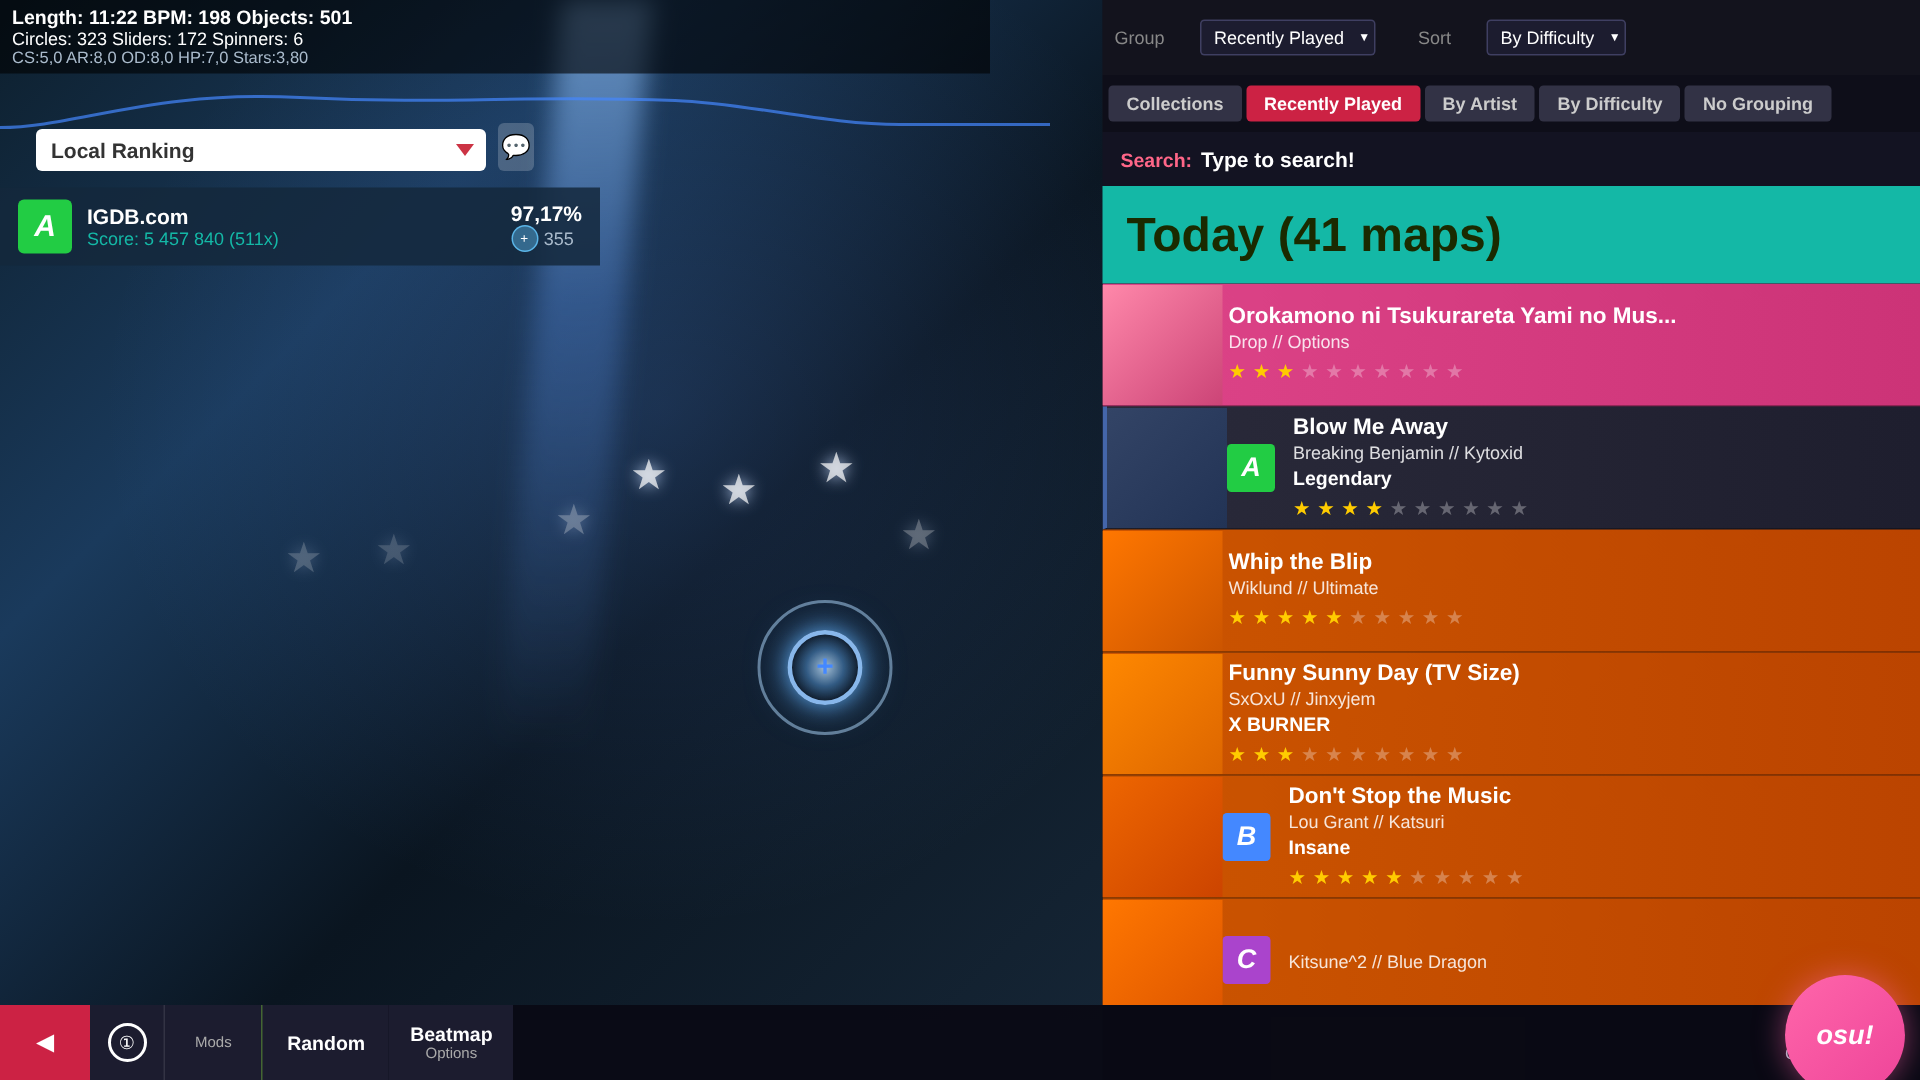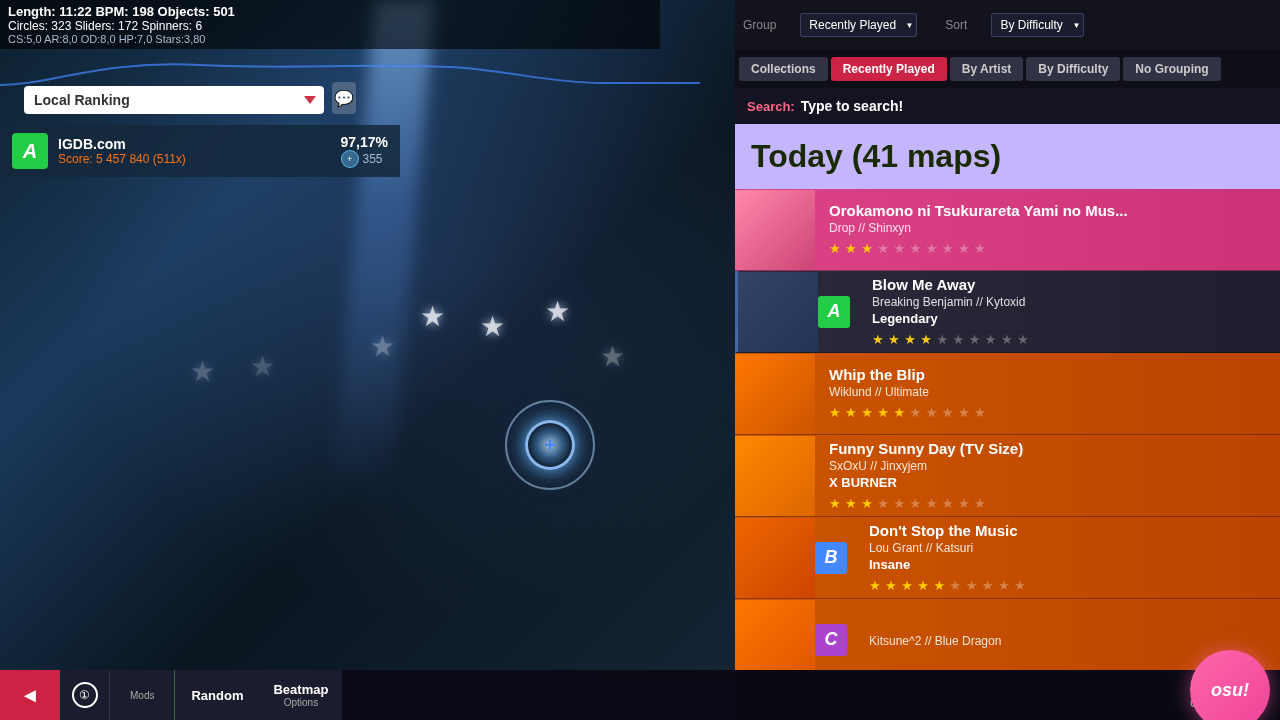--- a/index.html
+++ b/index.html
@@ -195,21 +195,21 @@
       flex: 1;
     }
 
     .score-name {
       color: white;
       font-size: 14px;
       font-weight: bold;
     }
 
     .score-value {
-      color: #f97316;
+      color: #14b8a6;
       font-size: 12px;
     }
 
     .score-percent {
       color: white;
       font-size: 14px;
       font-weight: bold;
     }
 
     .score-pp {
@@ -329,21 +329,21 @@
       font-weight: bold;
     }
 
     
     #today-header {
       position: absolute;
       top: 124px;
       right: 0;
       width: 545px;
       height: 65px;
-      background: #c4b5fd;
+      background: #14b8a6;
       display: flex;
       align-items: center;
       padding: 0 16px;
     }
 
     .today-text {
       font-size: 32px;
       font-weight: bold;
       color: #1a2a00;
     }
@@ -407,21 +407,21 @@
     .song-thumbnail-orange3 {
       background: linear-gradient(135deg, #ee6600 0%, #cc4400 100%);
     }
 
     .song-thumbnail-orange4 {
       background: linear-gradient(135deg, #ff7700 0%, #dd5500 100%);
     }
 
     .song-info {
       flex: 1;
-      padding: 6px 14px;
+      padding: 6px 4px;
       overflow: hidden;
     }
 
     .song-title {
       font-size: 15px;
       font-weight: bold;
       color: white;
       white-space: nowrap;
       overflow: hidden;
       text-overflow: ellipsis;
@@ -725,21 +725,21 @@
   <div id="today-header">
     <span class="today-text">Today (41 maps)</span>
   </div>
 
   <div id="song-list">
 
     <div class="song-item pink-selected">
       <div class="song-thumbnail song-thumbnail-pink"></div>
       <div class="song-info">
         <div class="song-title">Orokamono ni Tsukurareta Yami no Mus...</div>
-        <div class="song-artist">Drop // Shinxyn</div>
+        <div class="song-artist">Drop // Options</div>
         <div class="song-stars">
           <span class="star-filled">★</span>
           <span class="star-filled">★</span>
           <span class="star-filled">★</span>
           <span class="star-empty">★</span>
           <span class="star-empty">★</span>
           <span class="star-empty">★</span>
           <span class="star-empty">★</span>
           <span class="star-empty">★</span>
           <span class="star-empty">★</span>

